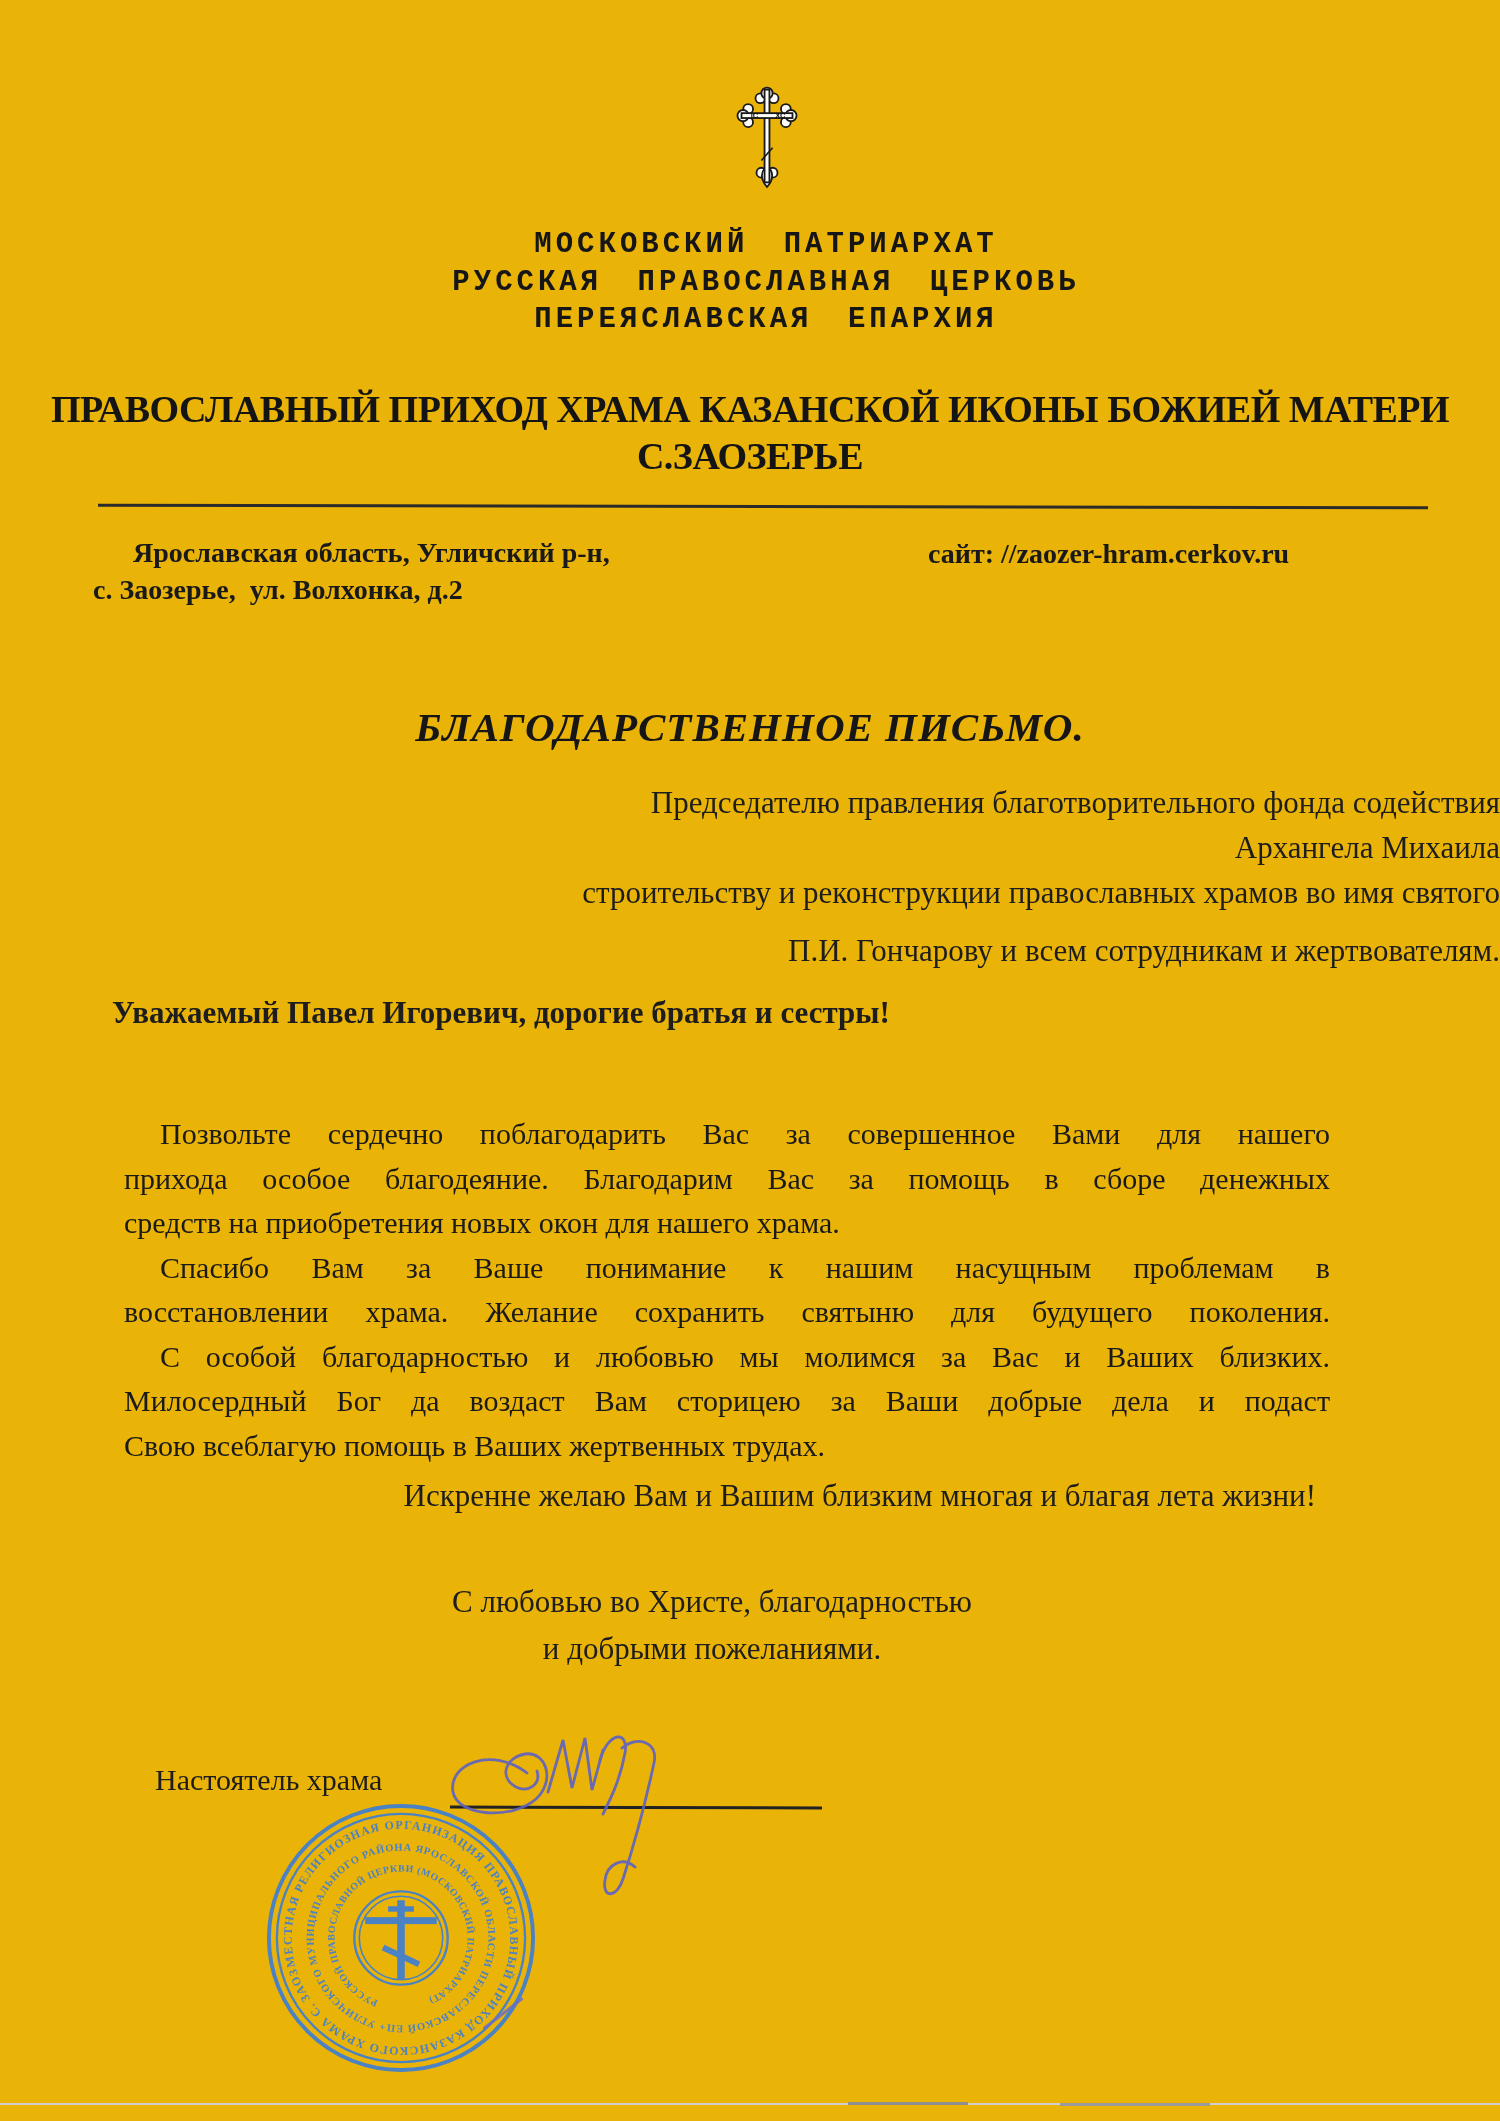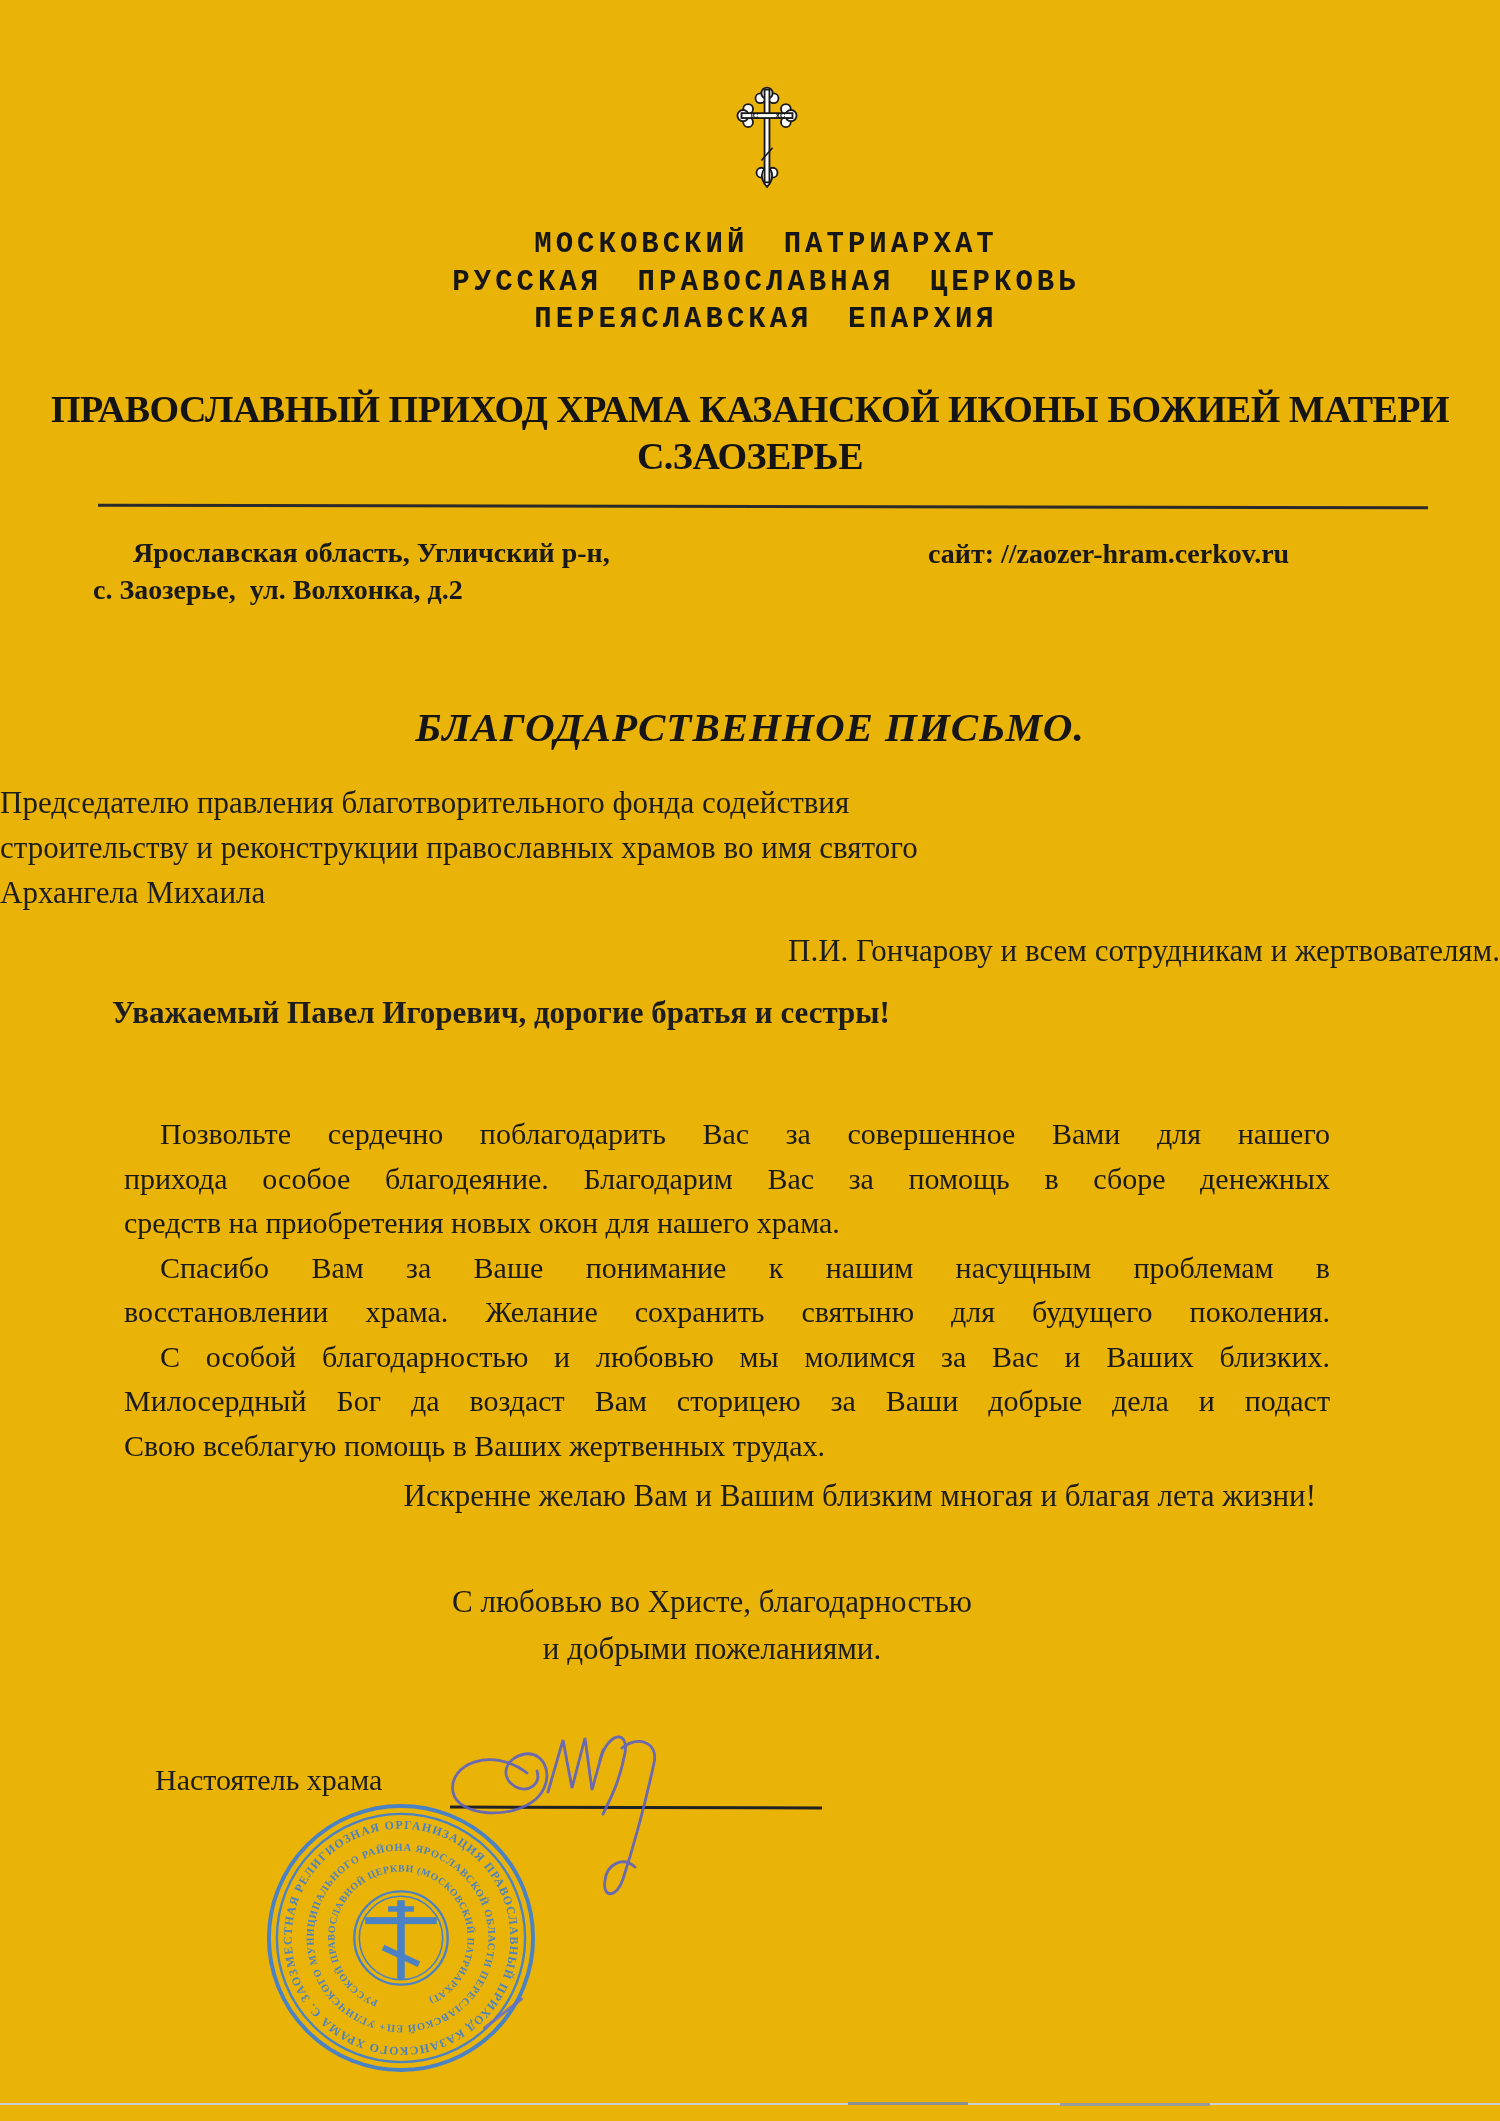--- a/index.html
+++ b/index.html
@@ -41,21 +41,21 @@
     position:absolute;left:928px;top:538px;
     font-weight:bold;font-size:28px;color:#191919;
   }
   
   .letter-title{
     position:absolute;left:0;top:703px;width:1500px;
     text-align:center;font-weight:bold;font-size:41px;letter-spacing:1px;color:#161616;font-style:italic;
   }
   .recipient{
     position:absolute;left:0;top:780px;width:1500px;
-    text-align:left;font-size:31px;line-height:45px;
+    text-align:right;font-size:31px;line-height:45px;
   }
   .recipient-name{
     position:absolute;left:0;top:933px;width:1500px;
     text-align:right;font-size:31px;
   }
   .salutation{
     position:absolute;left:124px;top:995px;width:1206px;
     text-align:left;font-weight:bold;font-size:31px;
     transform:translateX(-12px);
   }
@@ -143,22 +143,22 @@
   <div class="address-block">
     <div class="address-line first">Ярославская область, Угличский р-н,</div>
     <div class="address-line">с. Заозерье,  ул. Волхонка, д.2</div>
   </div>
   <div class="site-label">сайт: //zaozer-hram.cerkov.ru</div>
 
   <div class="letter-title">БЛАГОДАРСТВЕННОЕ ПИСЬМО.</div>
 
   <div class="recipient">
     <div>Председателю правления благотворительного фонда содействия</div>
+    <div>Архангела Михаила</div>
     <div>строительству и реконструкции православных храмов во имя святого</div>
-    <div>Архангела Михаила</div>
   </div>
   <div class="recipient-name">П.И. Гончарову и всем сотрудникам и жертвователям.</div>
 
   <div class="salutation">Уважаемый Павел Игоревич, дорогие братья и сестры!</div>
 
   <div class="body-text">
     <div class="body-line indent">Позвольте сердечно поблагодарить Вас за совершенное Вами для нашего</div>
     <div class="body-line">прихода особое благодеяние. Благодарим Вас за помощь в сборе денежных</div>
     <div class="body-line last">средств на приобретения новых окон для нашего храма.</div>
     <div class="body-line indent">Спасибо Вам за Ваше понимание к нашим насущным проблемам в</div>

